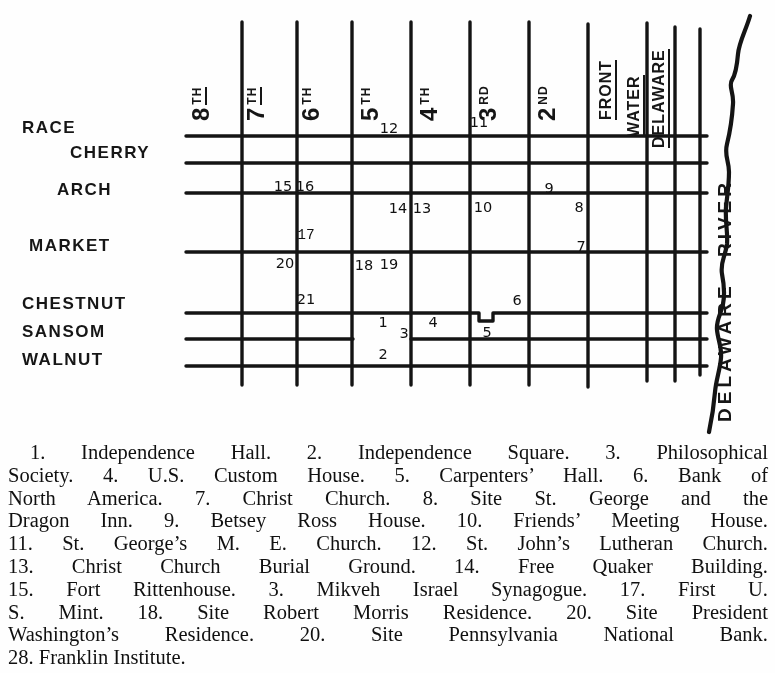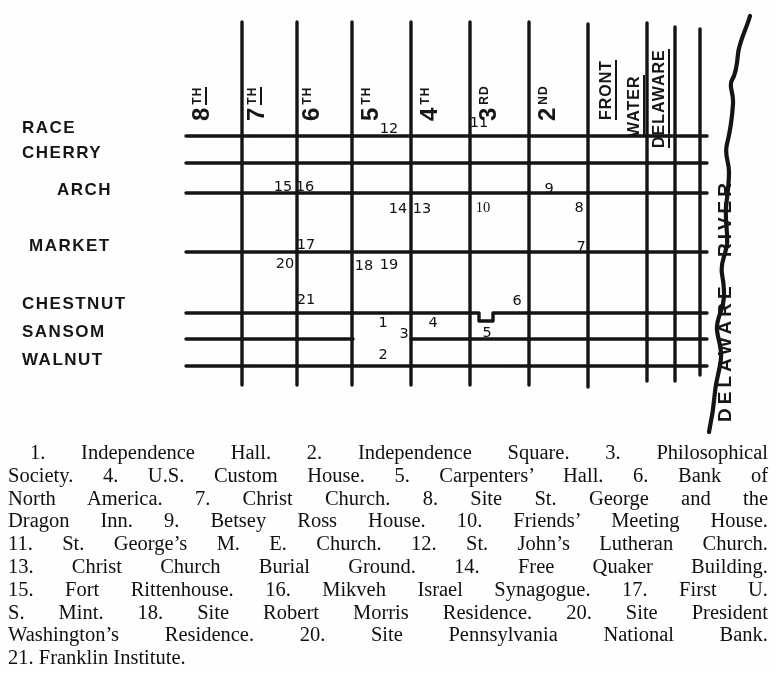--- a/index.html
+++ b/index.html
@@ -119,21 +119,21 @@
       <line x1="186" y1="193" x2="707" y2="193" stroke="#141414" stroke-width="3.4" stroke-linecap="round"></line>
       <line x1="186" y1="252" x2="707" y2="252" stroke="#141414" stroke-width="3.4" stroke-linecap="round"></line>
       <path d="M 186 313 H 479 V 321 H 493 V 313 H 707" stroke="#141414" fill="none" stroke-width="3.4" stroke-linecap="round" stroke-linejoin="round"></path>
       <line x1="186" y1="339" x2="353" y2="339" stroke="#141414" stroke-width="3.4" stroke-linecap="round"></line>
       <line x1="411" y1="339" x2="707" y2="339" stroke="#141414" stroke-width="3.4" stroke-linecap="round"></line>
       <line x1="186" y1="366" x2="707" y2="366" stroke="#141414" stroke-width="3.4" stroke-linecap="round"></line>
       <path d="M 750 16 C 746 30 739 42 738 54 C 737 66 736 74 732 80 C 728 86 734 92 733 104 C 732 120 730 132 727 144 C 724 156 729 160 729 172 C 729 186 727 196 726 208 C 725 222 728 232 727 244 C 725 258 720 262 722 274 C 724 284 725 294 723 304 C 721 314 716 320 717 330 C 718 340 722 348 721 358 C 720 370 716 380 715 392 C 714 404 712 418 709 432" stroke="#141414" fill="none" stroke-width="4.2" stroke-linecap="round"></path>
     </svg>
   <div id="h-labels">
       <div class="hstreet-label" style="top: 128px;">RACE</div>
-      <div class="hstreet-label" style="top: 153px;">CHERRY</div>
+      <div class="hstreet-label" style="top: 153px; margin-left: 48px;">CHERRY</div>
       <div class="hstreet-label" style="top: 190px; margin-left: 35px;">ARCH</div>
       <div class="hstreet-label" style="top: 246px; margin-left: 7px;">MARKET</div>
       <div class="hstreet-label" style="top: 304px;">CHESTNUT</div>
       <div class="hstreet-label" style="top: 332px;">SANSOM</div>
       <div class="hstreet-label" style="top: 360px;">WALNUT</div>
     </div>
   <div id="v-labels">
       <div class="vstreet-label" style="left: 214px; top: 95px;"><span class="num">8</span><span class="suffix u">TH</span></div>
       <div class="vstreet-label" style="left: 269px; top: 95px;"><span class="num">7</span><span class="suffix u">TH</span></div>
       <div class="vstreet-label" style="left: 324px; top: 95px;"><span class="num">6</span><span class="suffix">TH</span></div>
@@ -148,39 +148,39 @@
   <div id="markers">
       <span class="marker" style="left: 383px; top: 322px;">1</span>
       <span class="marker" style="left: 383px; top: 354px;">2</span>
       <span class="marker" style="left: 404px; top: 333px;">3</span>
       <span class="marker" style="left: 433px; top: 322px;">4</span>
       <span class="marker" style="left: 487px; top: 332px;">5</span>
       <span class="marker" style="left: 517px; top: 300px;">6</span>
       <span class="marker" style="left: 581px; top: 246px;">7</span>
       <span class="marker" style="left: 579px; top: 207px;">8</span>
       <span class="marker" style="left: 549px; top: 188px;">9</span>
-      <span class="marker" style="left: 483px; top: 207px; font-family: Liberation Serif, serif;">10</span>
+      <span class="marker" style="left: 483px; top: 207px;">10</span>
       <span class="marker" style="left: 479px; top: 122px;">11</span>
       <span class="marker" style="left: 389px; top: 128px;">12</span>
       <span class="marker" style="left: 422px; top: 208px;">13</span>
       <span class="marker" style="left: 398px; top: 208px;">14</span>
       <span class="marker" style="left: 283px; top: 186px;">15</span>
       <span class="marker" style="left: 305px; top: 186px;">16</span>
-      <span class="marker" style="left: 306px; top: 244px;">17</span>
+      <span class="marker" style="left: 306px; top: 235px; font-family: Liberation Mono, monospace;">17</span>
       <span class="marker" style="left: 364px; top: 265px;">18</span>
       <span class="marker" style="left: 389px; top: 264px;">19</span>
       <span class="marker" style="left: 285px; top: 263px;">20</span>
       <span class="marker" style="left: 306px; top: 299px;">21</span>
     </div>
   <div class="river-label" id="river-label" style="left:736px; top:400px;">DELAWARE RIVER</div>
   <div id="legend">
       <div class="legend-line first">1. Independence Hall.  2. Independence Square.  3. Philosophical</div>
       <div class="legend-line">Society.  4. U.S. Custom House.  5. Carpenters’ Hall.  6. Bank of</div>
       <div class="legend-line">North America.  7. Christ Church.  8. Site St. George and the</div>
       <div class="legend-line">Dragon Inn.  9. Betsey Ross House.  10. Friends’ Meeting House.</div>
       <div class="legend-line">11. St. George’s M. E. Church.  12. St. John’s Lutheran Church.</div>
       <div class="legend-line">13. Christ Church Burial Ground.  14. Free Quaker Building.</div>
-      <div class="legend-line">15. Fort Rittenhouse.  16. Mikveh Israel Synagogue.  17. First U.</div>
+      <div class="legend-line">15. Fort Rittenhouse.  3. Mikveh Israel Synagogue.  17. First U.</div>
       <div class="legend-line">S. Mint.  18. Site Robert Morris Residence.  20. Site President</div>
       <div class="legend-line">Washington’s Residence.  20. Site Pennsylvania National Bank.</div>
-      <div class="legend-line last">21. Franklin Institute.</div>
+      <div class="legend-line last">28. Franklin Institute.</div>
     </div>
 </div>
 
 </body></html>

